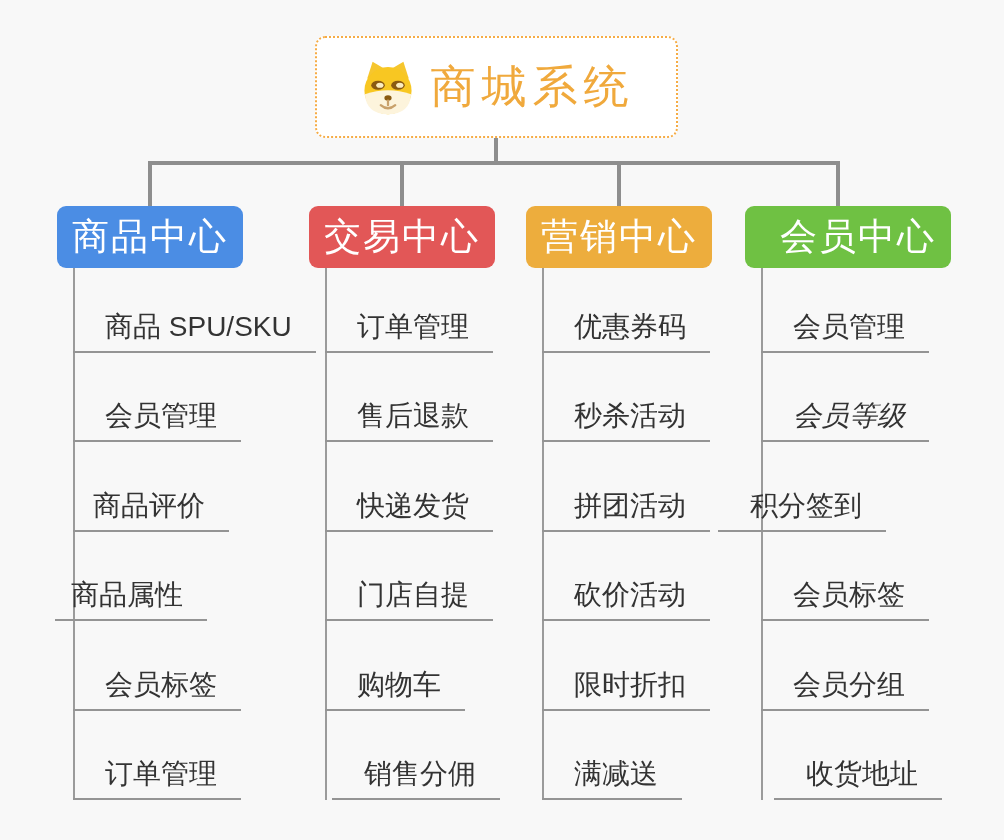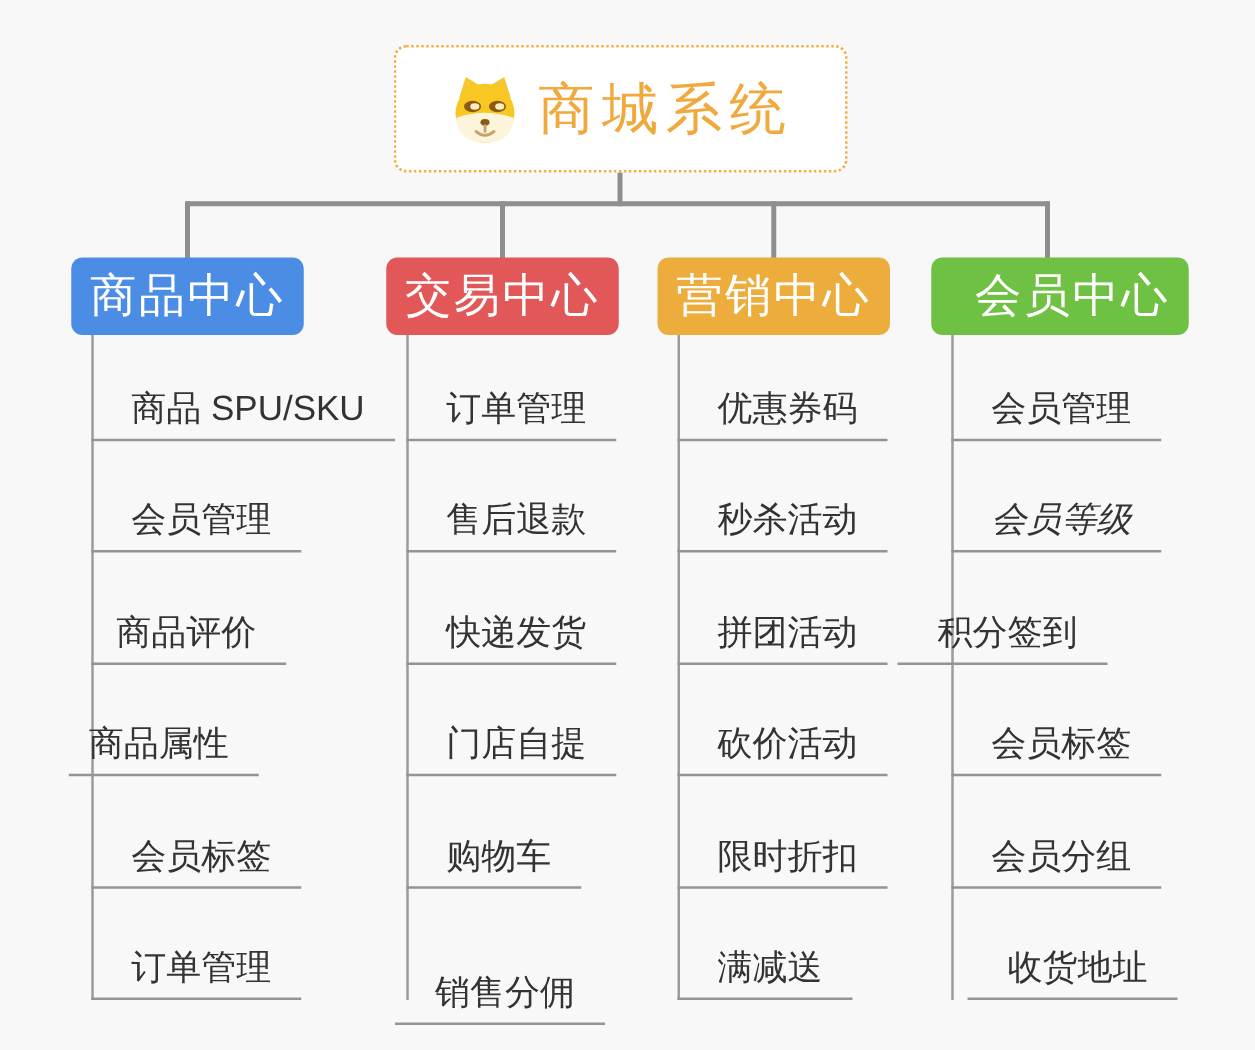--- a/index.html
+++ b/index.html
@@ -106,21 +106,21 @@
       <div class="line drop" style="left: 400px;"></div>
       <div class="branch-header" style="left: 309px; top: 206px; background: rgb(226, 87, 87);">
         <span>交易中心</span>
       </div>
       <div class="line vline" style="left: 325px; top: 268px; height: 532px;"></div>
       <div class="leaf" style="left: 325px; top: 313px;">订单管理</div>
       <div class="leaf" style="left: 325px; top: 402px;">售后退款</div>
       <div class="leaf" style="left: 325px; top: 492px;">快递发货</div>
       <div class="leaf" style="left: 325px; top: 581px;">门店自提</div>
       <div class="leaf" style="left: 325px; top: 671px;">购物车</div>
-      <div class="leaf" style="left: 316px; top: 760px; margin-top: 20px;">销售分佣</div>
+      <div class="leaf" style="left: 332px; top: 760px;">销售分佣</div>
       <div class="line drop" style="left: 617px;"></div>
       <div class="branch-header" style="left: 526px; top: 206px; background: rgb(237, 173, 61);">
         <span>营销中心</span>
       </div>
       <div class="line vline" style="left: 542px; top: 268px; height: 532px;"></div>
       <div class="leaf" style="left: 542px; top: 313px;">优惠券码</div>
       <div class="leaf" style="left: 542px; top: 402px;">秒杀活动</div>
       <div class="leaf" style="left: 542px; top: 492px;">拼团活动</div>
       <div class="leaf" style="left: 542px; top: 581px;">砍价活动</div>
       <div class="leaf" style="left: 542px; top: 671px;">限时折扣</div>

